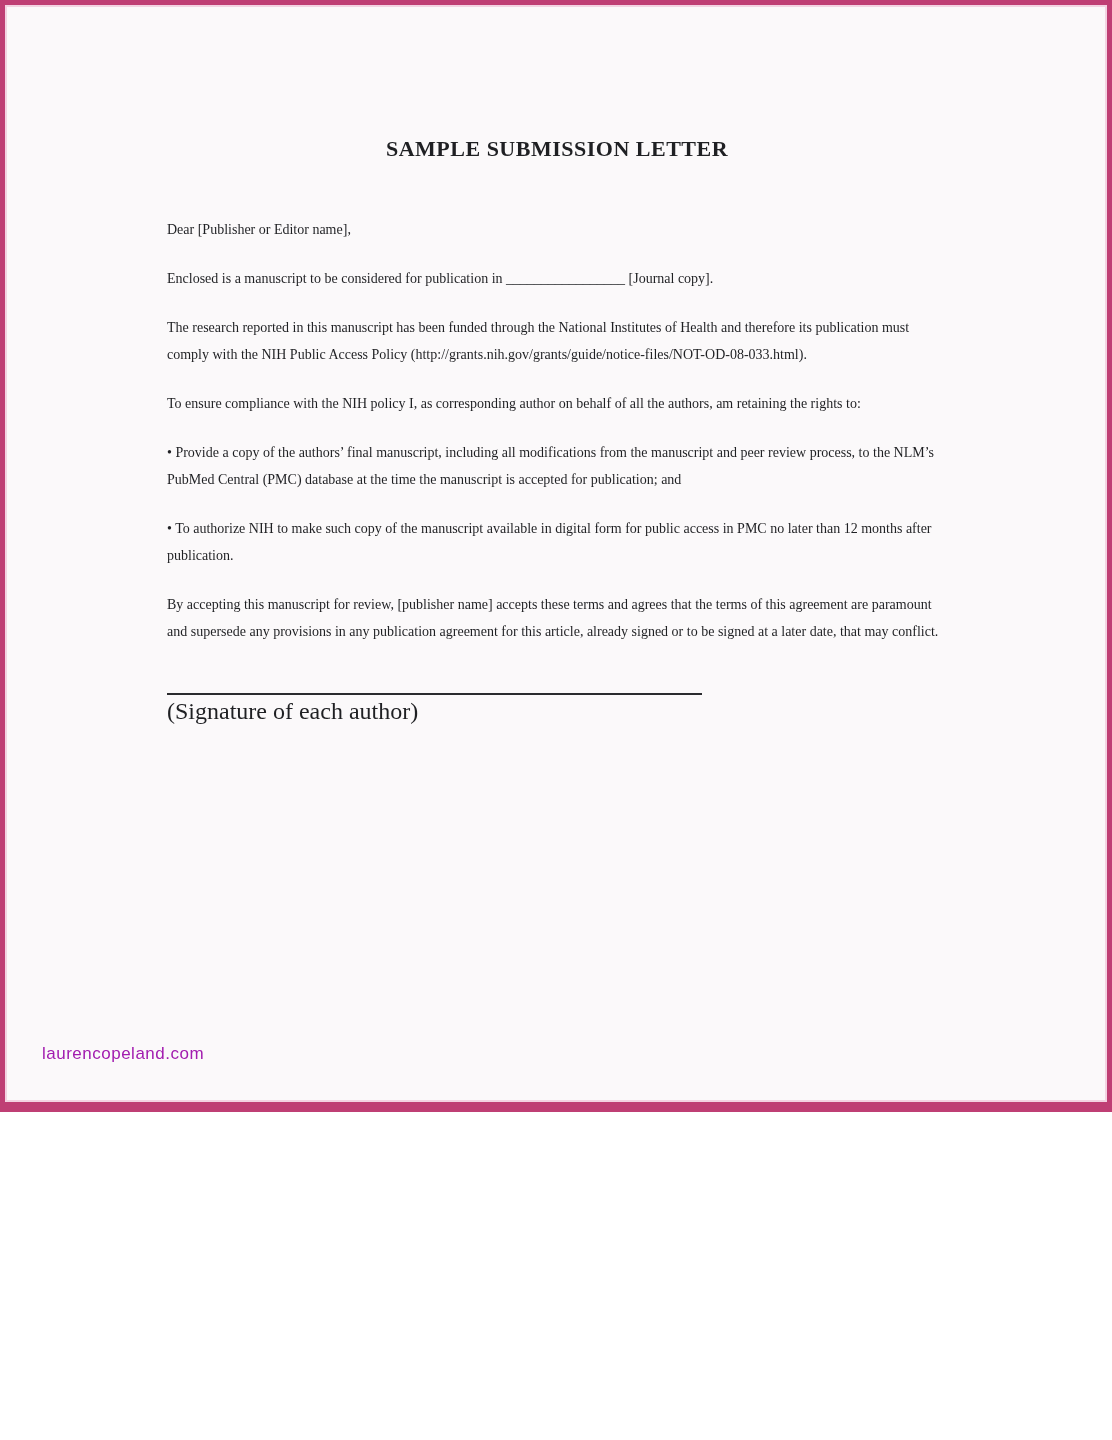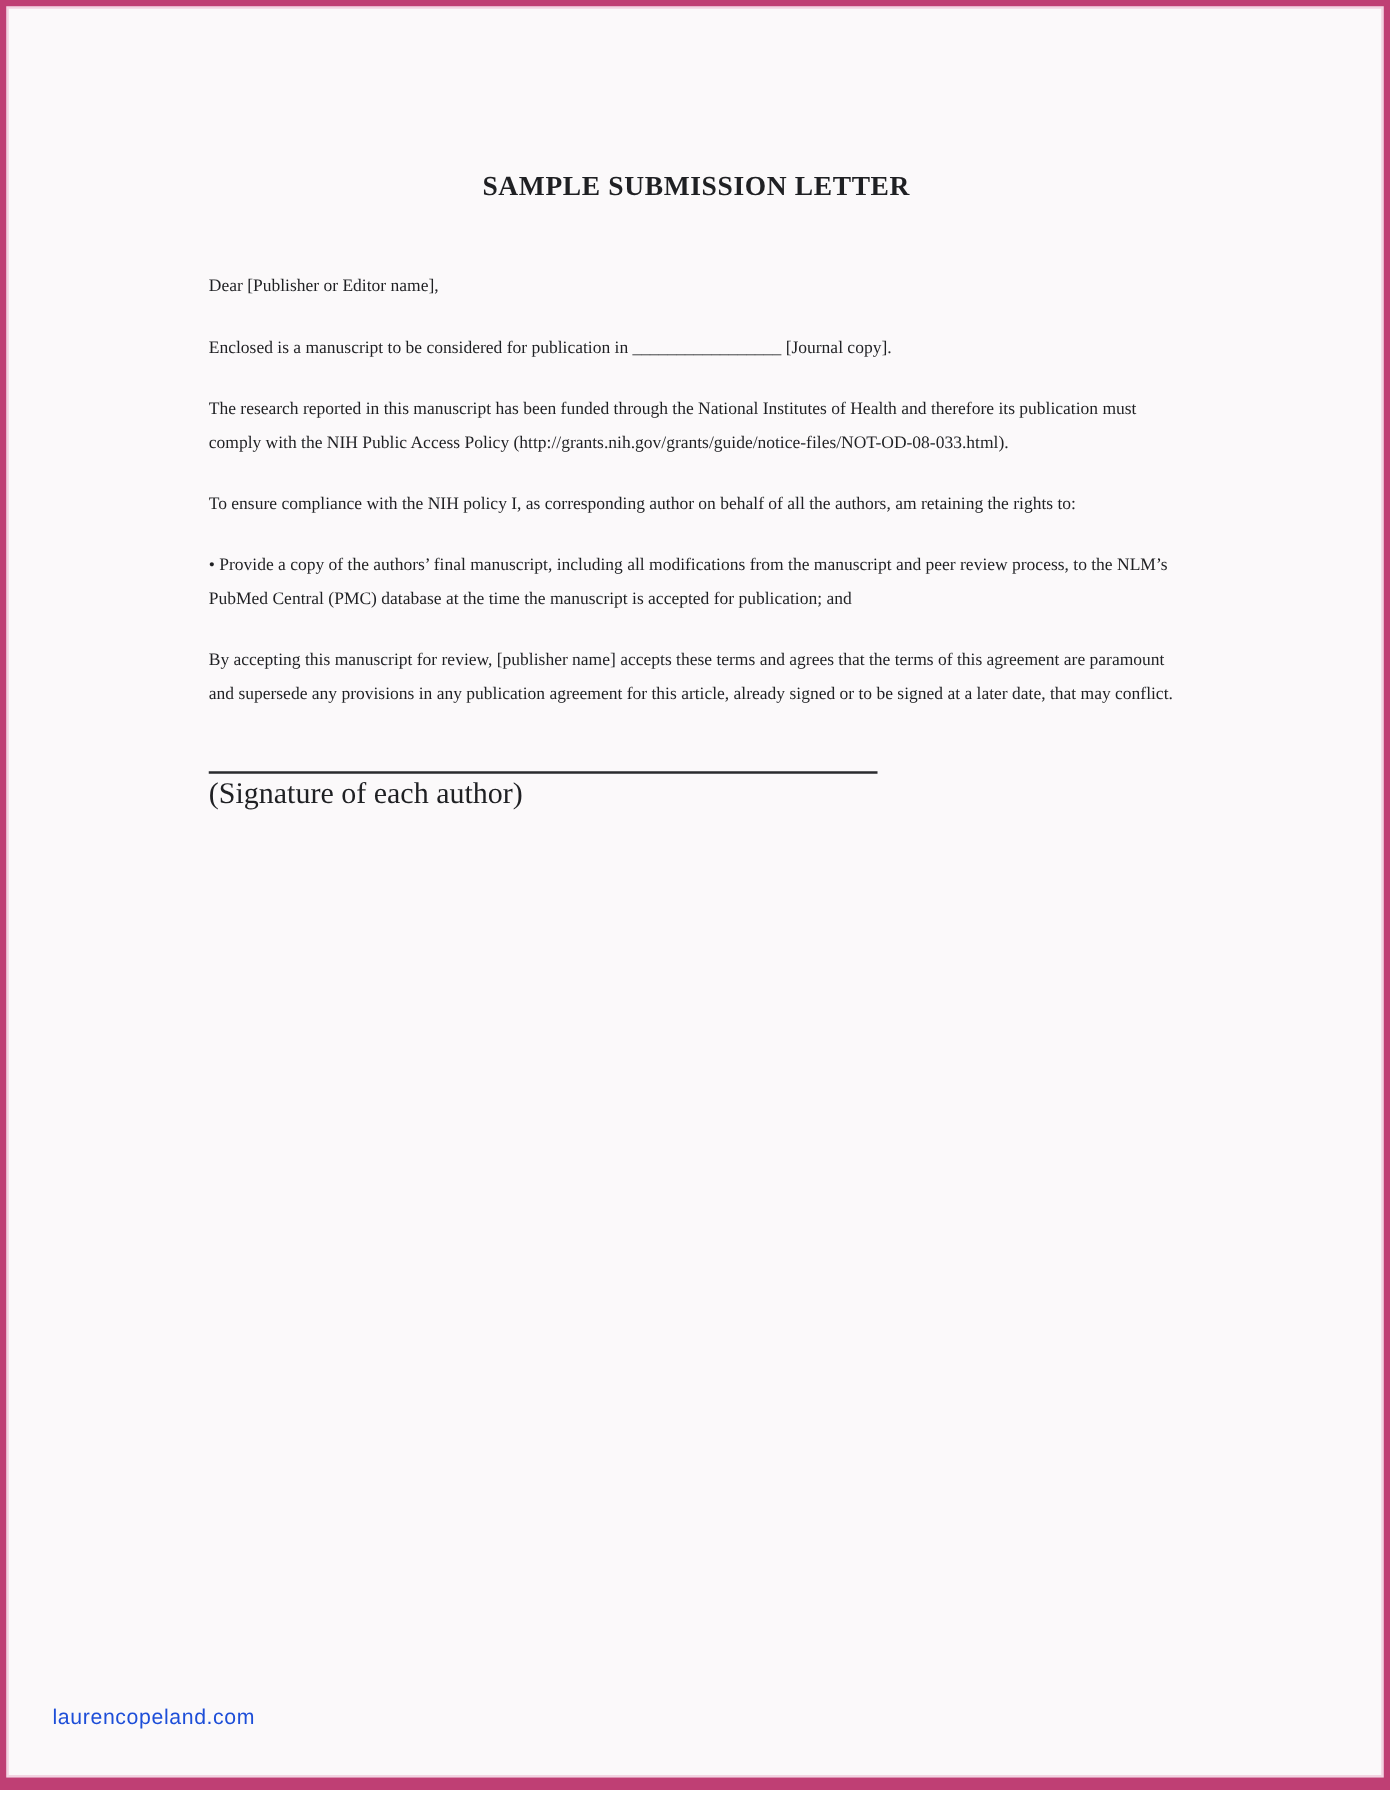--- a/index.html
+++ b/index.html
@@ -3,21 +3,21 @@
 <meta charset="utf-8">
 <style>
   html, body {
     margin: 0;
     padding: 0;
     background: #ffffff;
   }
   .page {
     position: relative;
     width: 1112px;
-    height: 1432px;
+    height: 1112px;
     box-sizing: border-box;
     background: #fbf9fa;
     border: 5px solid #bf3f74;
     border-bottom-width: 10px;
     box-shadow: inset 0 0 0 2px #f3d4e2;
     overflow: hidden;
     font-family: "Liberation Serif", "DejaVu Serif", serif;
     color: #1f2023;
   }
   .content {
@@ -52,41 +52,42 @@
     font-size: 24px;
     line-height: 27px;
   }
   .watermark {
     position: absolute;
     left: 37px;
     bottom: 38px;
     font-family: "Liberation Sans", "DejaVu Sans", sans-serif;
     font-size: 17px;
     letter-spacing: 0.5px;
-    color: #1d4ed8;
+    color: #a21caf;
   }
 </style>
 </head>
 <body>
 
 <div class="page">
   <div class="content">
 
     <h1 class="title">SAMPLE SUBMISSION LETTER</h1>
 
     <p class="para">Dear [Publisher or Editor name],</p>
 
     <p class="para">Enclosed is a manuscript to be considered for publication in _________________ [Journal copy].</p>
 
     <p class="para">The research reported in this manuscript has been funded through the National Institutes of Health and therefore its publication must comply with the NIH Public Access Policy (http://grants.nih.gov/grants/guide/notice-files/NOT-OD-08-033.html).</p>
 
     <p class="para">To ensure compliance with the NIH policy I, as corresponding author on behalf of all the authors, am retaining the rights to:</p>
 
     <p class="para">• Provide a copy of the authors’ final manuscript, including all modifications from the manuscript and peer review process, to the NLM’s PubMed Central (PMC) database at the time the manuscript is accepted for publication; and</p>
 
+    <p class="para">• To authorize NIH to make such copy of the manuscript available in digital form for public access in PMC no later than 12 months after publication.</p>
 
     <p class="para">By accepting this manuscript for review, [publisher name] accepts these terms and agrees that the terms of this agreement are paramount and supersede any provisions in any publication agreement for this article, already signed or to be signed at a later date, that may conflict.</p>
 
     <div class="signature-block">
       <div class="signature-line"></div>
       <div class="signature-label">(Signature of each author)</div>
     </div>
 
   </div>
 

